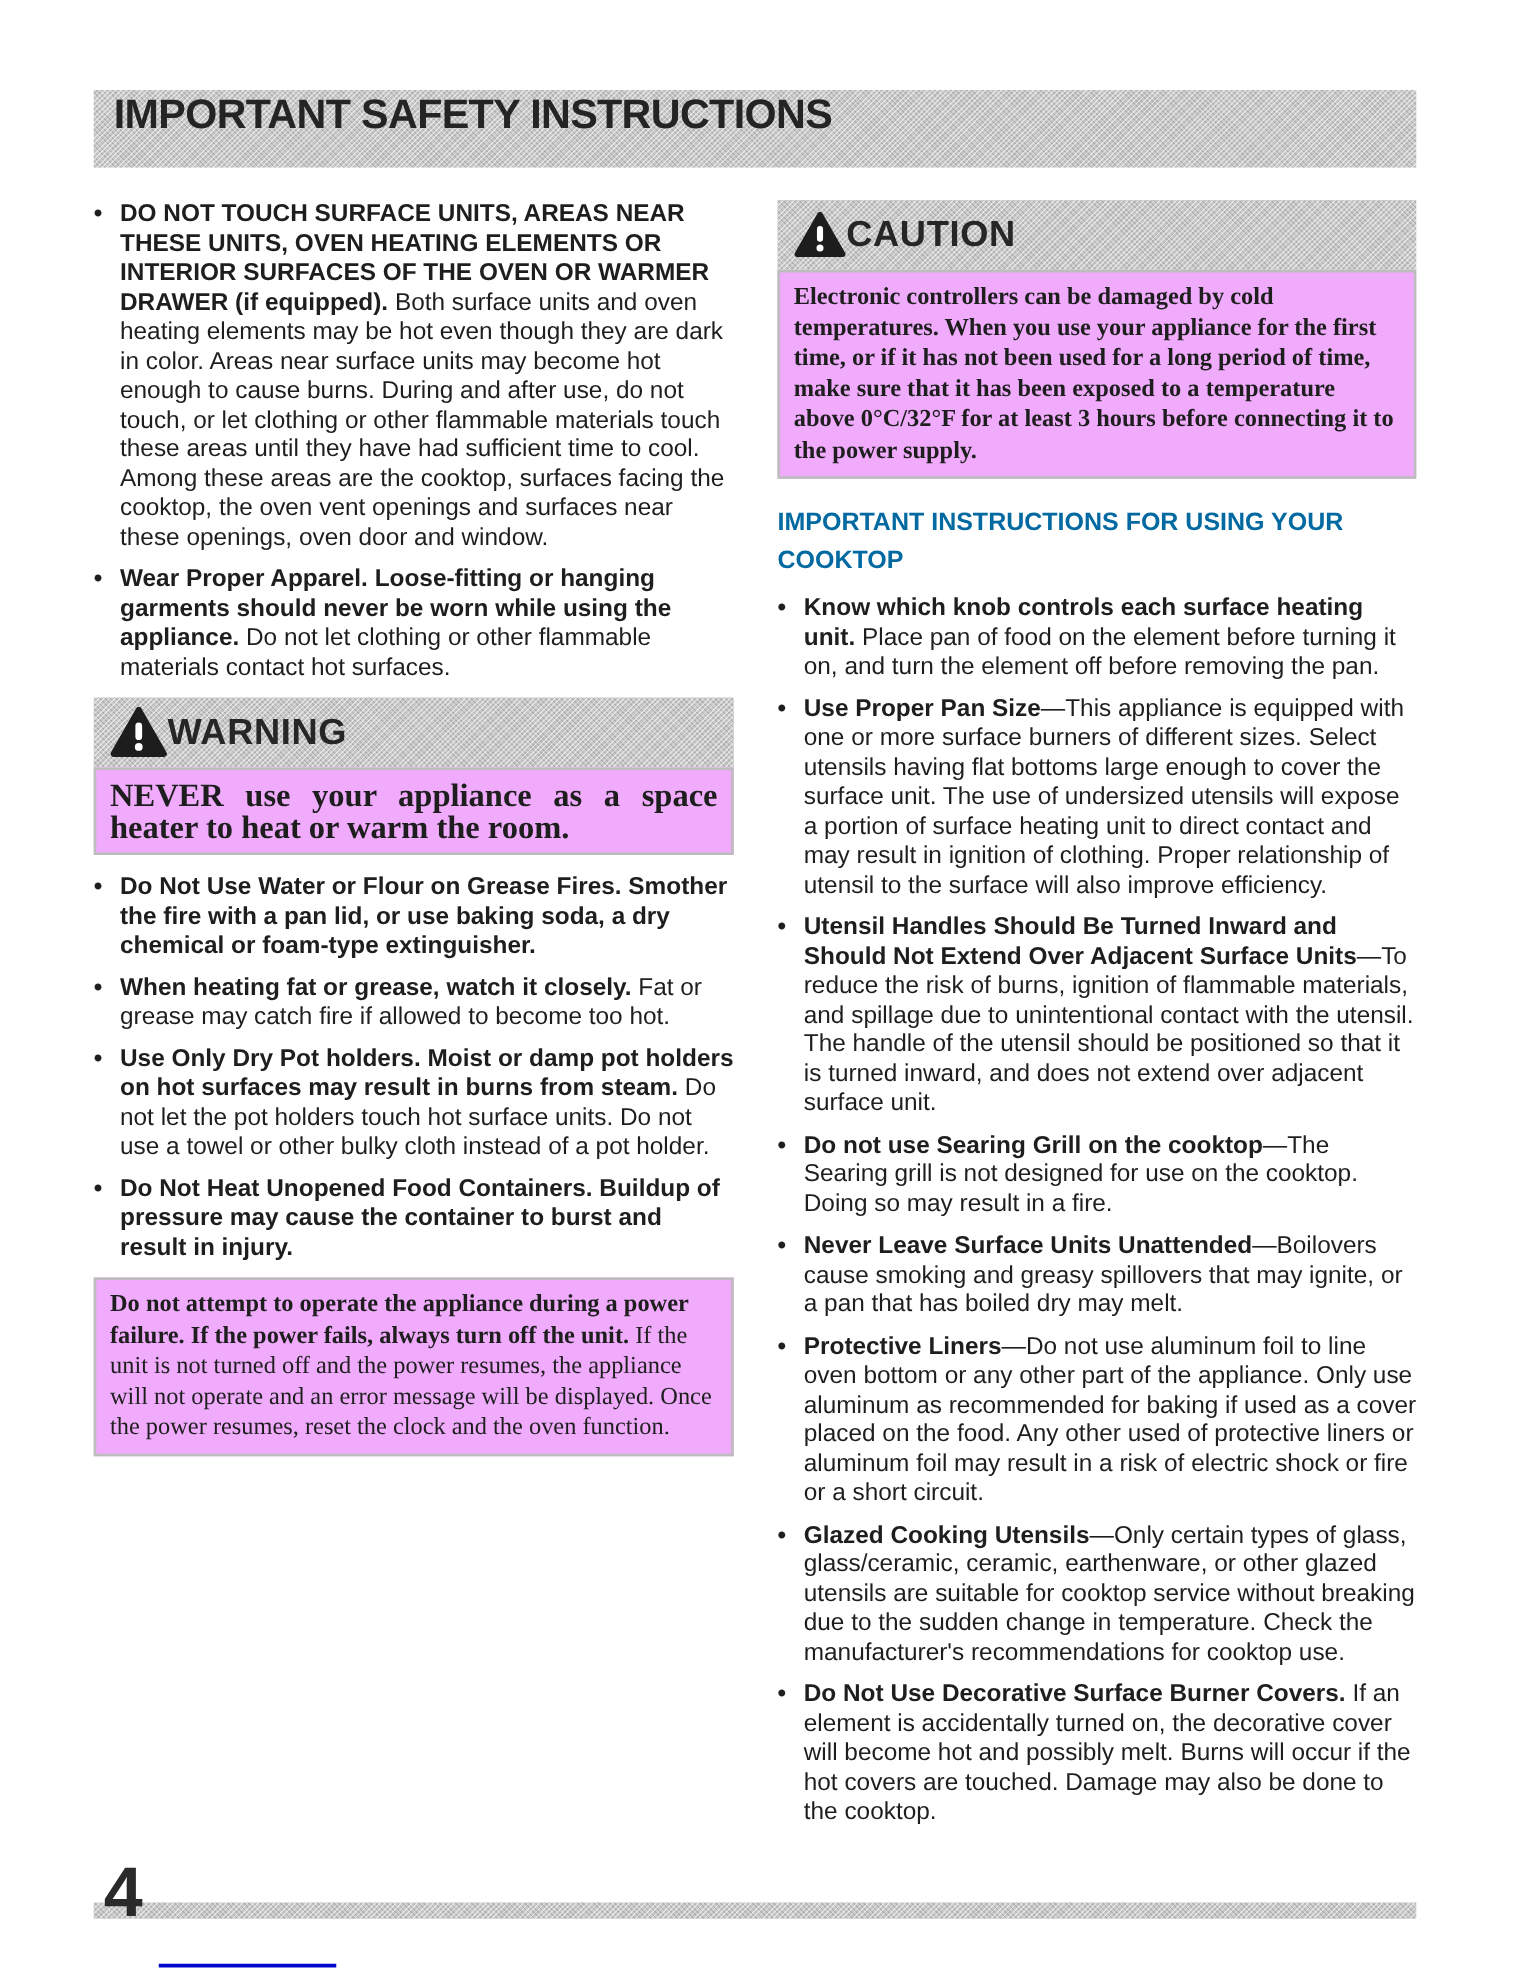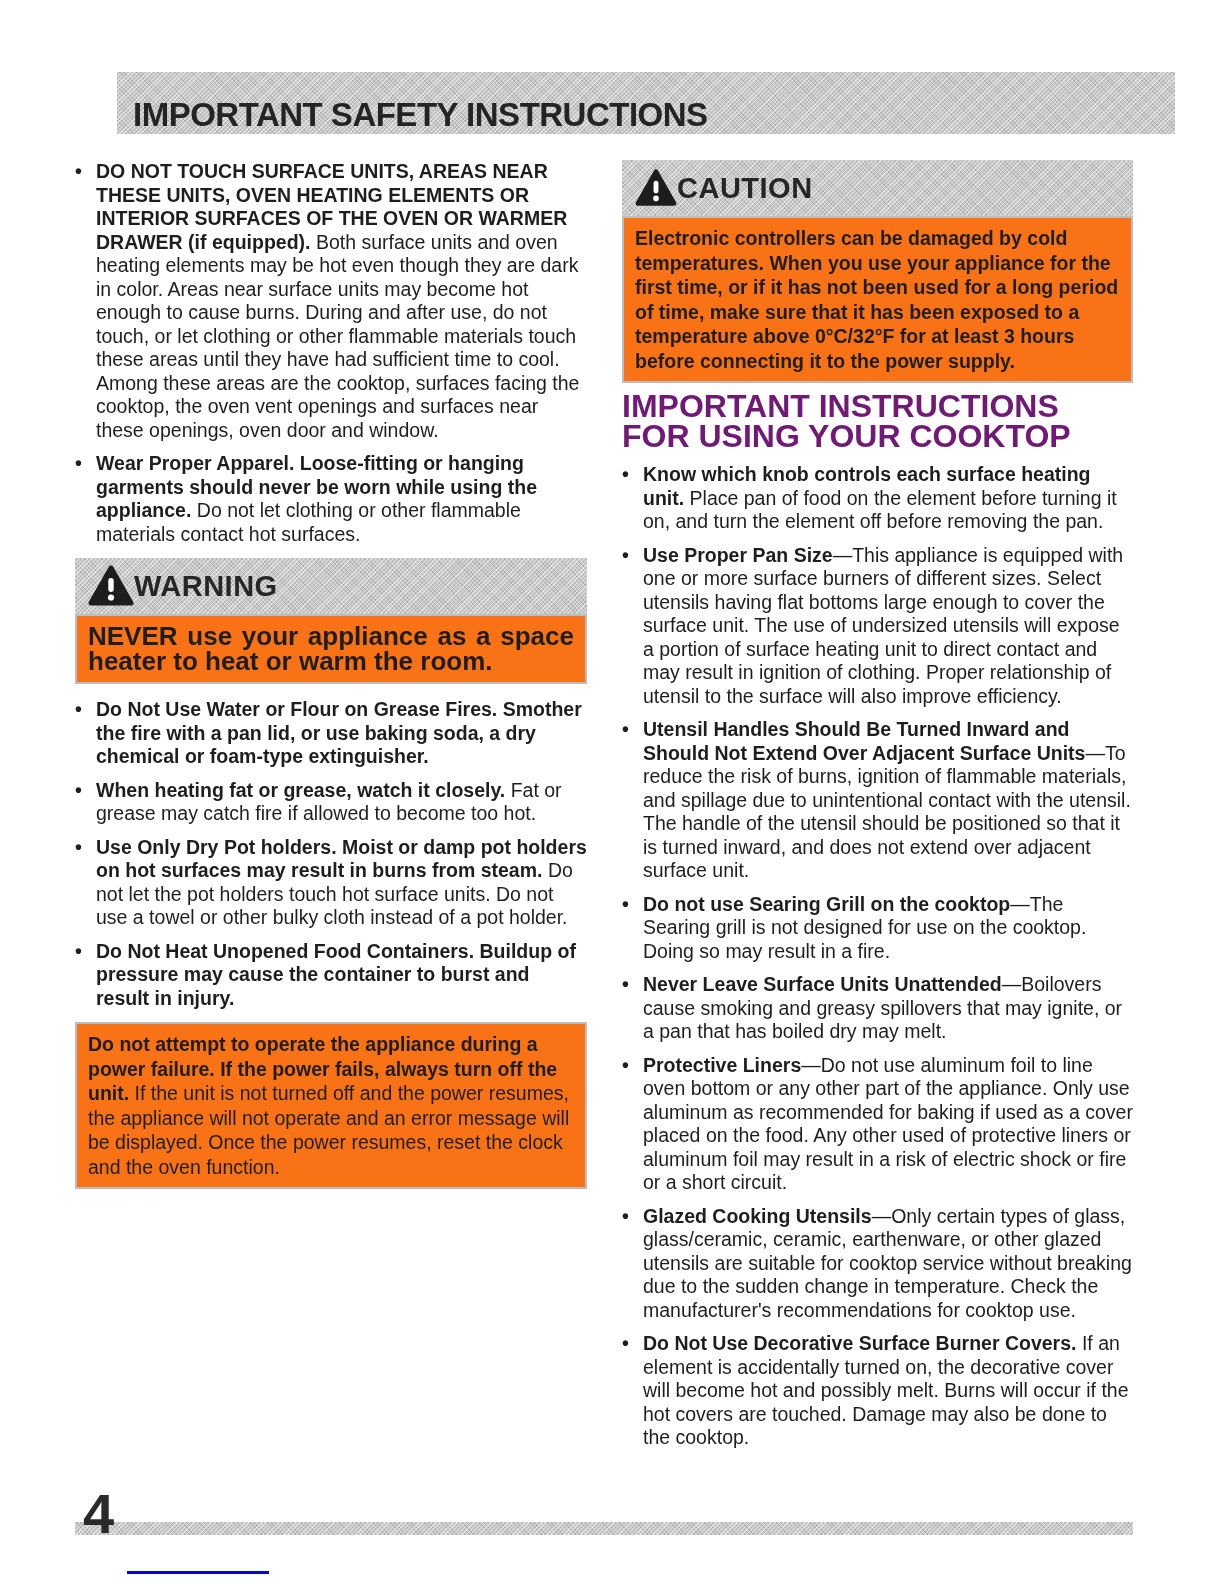--- a/index.html
+++ b/index.html
@@ -9,50 +9,50 @@
     color:#1e1e1e; overflow:hidden;
   }
   .hatch {
     background-color:#c9c9c9;
     background-image:
       repeating-linear-gradient(135deg, rgba(255,255,255,.5) 0 1px, rgba(255,255,255,0) 1px 3px),
       repeating-linear-gradient(45deg, rgba(110,110,110,.28) 0 1px, rgba(110,110,110,0) 1px 3px);
   }
   .title-band {
     position:absolute; left:75px; top:72px; width:1058px; height:62px;
-    display:flex; align-items:flex-end; padding-left:16px; box-sizing:border-box;margin-left:42px;
+    display:flex; align-items:flex-start; padding-left:16px; box-sizing:border-box;
   }
   .title-band h1 {
     margin:0; font-size:33px; font-weight:bold; letter-spacing:-0.5px; color:#242424;
   }
   .col { position:absolute; top:160px; }
   .col-left  { left:75px;  width:512px; }
   .col-right { left:622px; width:511px; }
   .bullet {
     position:relative; padding-left:21px; margin-bottom:10px;
     font-size:19.5px; line-height:23.5px;
   }
   .bullet::before { content:"\2022"; position:absolute; left:0; top:0; font-weight:bold; }
   .b { font-weight:bold; }
   .alert { margin:12px 0 14px 0; }
   .alert-head {
     height:56px; display:flex; align-items:center; 
     padding-left:13px; box-sizing:border-box;
   }
   .alert-label { font-size:29px; font-weight:bold; color:#262626; letter-spacing:0.5px; }
   .alert-body {
-    border:2px solid #bdbdbd; background:#f97316;
-    padding:8px 11px; font-size:19.5px; line-height:24.5px;
+    border:2px solid #bdbdbd; background:#f0abfc;
+    padding:8px 11px; font-size:19.5px; line-height:24.5px;font-family:Liberation Serif, serif;
   }
   .alert-body.bold-all { font-weight:bold; }
   .alert-body.justify { text-align:justify; font-size:26px; line-height:25px; }
   .icon { display:inline-flex; flex:0 0 auto; }
   .section-heading {
-    font-size:32px; font-weight:bold; line-height:30px;
-    margin:8px 0 12px 0; color:#701a75;
+    font-size:20px; font-weight:bold; line-height:30px;
+    margin:20px 0 12px 0; color:#0369a1;
   }
   .caution-gap { margin-bottom:0; }
   .footer-rule { position:absolute; left:75px; top:1522px; width:1058px; height:13px; }
   .page-number {
     position:absolute; left:83px; top:1486px; font-size:56px; font-weight:bold;
     color:#2a2a2a; line-height:1;
   }
   .blue-mark { position:absolute; left:127px; top:1571px; width:142px; height:3px; background:#0008cc; }
 </style>
 </head>

